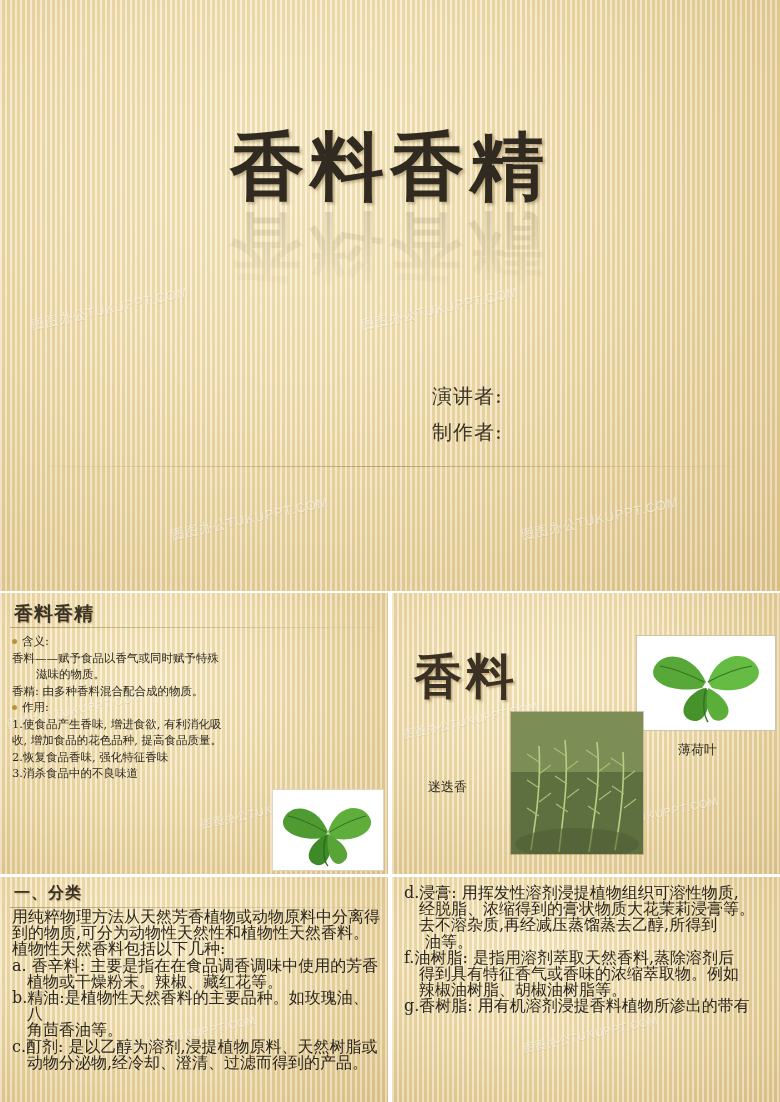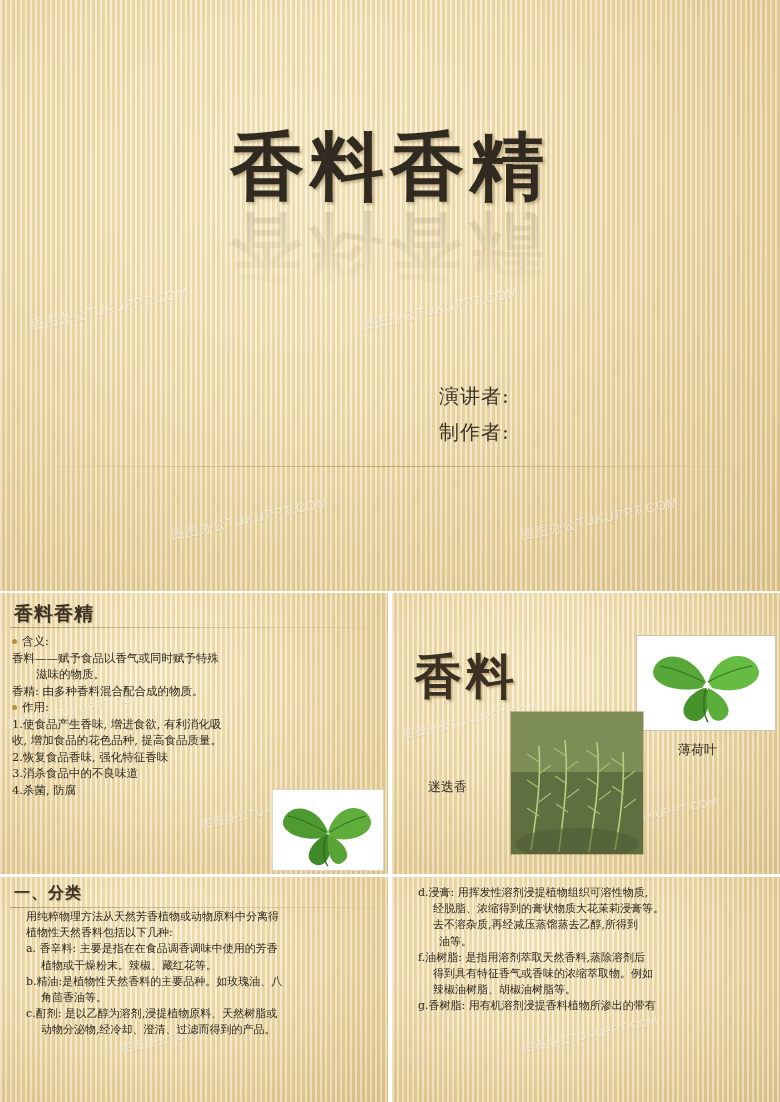--- a/index.html
+++ b/index.html
@@ -87,21 +87,20 @@
   }
   #slide1 .subblock {
     position: absolute;
     left: 432px;
     top: 378px;
     font-family: "DejaVu Serif", serif;
     font-size: 20px;
     color: #3a3224;
     line-height: 36px;
     letter-spacing: 1px;
-    padding-left: 7px;
   }
   #slide1 .rule {
     position: absolute;
     left: 48px;
     right: 48px;
     top: 466px;
     height: 1px;
     background: linear-gradient(to right, rgba(150,120,60,0.05), rgba(150,120,60,0.55), rgba(150,120,60,0.05));
   }
 
@@ -201,24 +200,23 @@
     position: absolute;
     left: 14px; top: 6px;
     font-size: 16px;
     letter-spacing: 1px;
   }
   .txtslide .hd-underline { left: 10px; right: 12px; top: 30px; }
   .txtslide .body {
     position: absolute;
     left: 12px; top: 32px; right: 8px;
     font-family: "DejaVu Serif", serif;
-    font-size: 11px;
+    font-size: 16px;
     color: #2b271e;
     line-height: 16.2px;
-    margin-left: 14px;
   }
   .txtslide .body p { margin: 0; }
   .txtslide .body .hang { padding-left: 15px; text-indent: -15px; }
 
   #slide5 .body { top: 8px; }
 </style>
 </head>
 <body>
 
 <div class="deck">
@@ -255,21 +253,20 @@
         <div class="indent2">香料——赋予食品以香气或同时赋予特殊</div>
         <div class="indent">滋味的物质。</div>
         <div class="indent2">香精: 由多种香料混合配合成的物质。</div>
         <div class="bullet">
           <span>作用:</span>
         </div>
         <div>1.使食品产生香味, 增进食欲, 有利消化吸</div>
         <div>收, 增加食品的花色品种, 提高食品质量。</div>
         <div>2.恢复食品香味, 强化特征香味</div>
         <div>3.消杀食品中的不良味道</div>
-        <div>4.杀菌, 防腐</div>
       </div>
 
       <div class="leafbox" style="left:272px; top:196px; width:110px; height:80px;">
         <svg width="110" height="80" viewBox="0 0 110 80">
           <rect width="110" height="80" fill="#ffffff"></rect>
           <g transform="translate(55,42)">
             <path d="M0,0 C-10,-26 -36,-30 -44,-14 C-50,-2 -30,10 -4,6 Z" fill="#4f9b32"></path>
             <path d="M0,0 C8,-28 34,-30 42,-14 C48,-2 28,12 4,6 Z" fill="#5fae3c"></path>
             <path d="M0,2 C-16,8 -26,26 -14,32 C-2,38 6,20 2,4 Z" fill="#3f8a28"></path>
             <path d="M0,2 C16,10 26,24 14,31 C4,36 -2,20 0,4 Z" fill="#59a437"></path>
@@ -331,20 +328,21 @@
   <div class="row" id="row3">
 
     <div class="slide half txtslide" id="slide4">
       <div class="wm" style="left:120px; top:150px; font-size:11px;">图图办公TUKUPPT.COM</div>
 
       <div class="hd">一、分类</div>
       <div class="hd-underline"></div>
 
       <div class="body">
         <p>用纯粹物理方法从天然芳香植物或动物原料中分离得</p>
+        <p>到的物质,可分为动物性天然性和植物性天然香料。</p>
         <p>植物性天然香料包括以下几种:</p>
         <p class="hang">a. 香辛料: 主要是指在在食品调香调味中使用的芳香</p>
         <p style="padding-left:15px;">植物或干燥粉末。辣椒、藏红花等。</p>
         <p class="hang">b.精油:是植物性天然香料的主要品种。如玫瑰油、八</p>
         <p style="padding-left:15px;">角茴香油等。</p>
         <p class="hang">c.酊剂: 是以乙醇为溶剂,浸提植物原料、天然树脂或</p>
         <p style="padding-left:15px;">动物分泌物,经冷却、澄清、过滤而得到的产品。</p>
       </div>
     </div>
 

